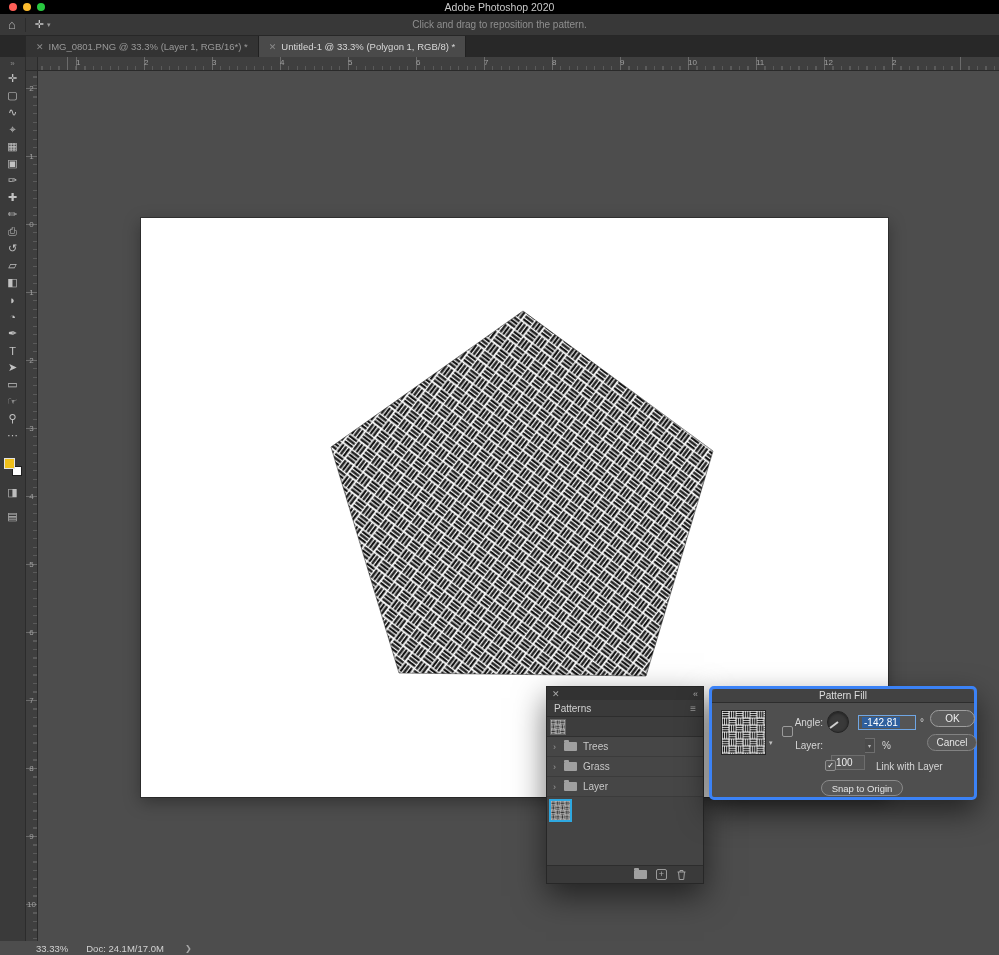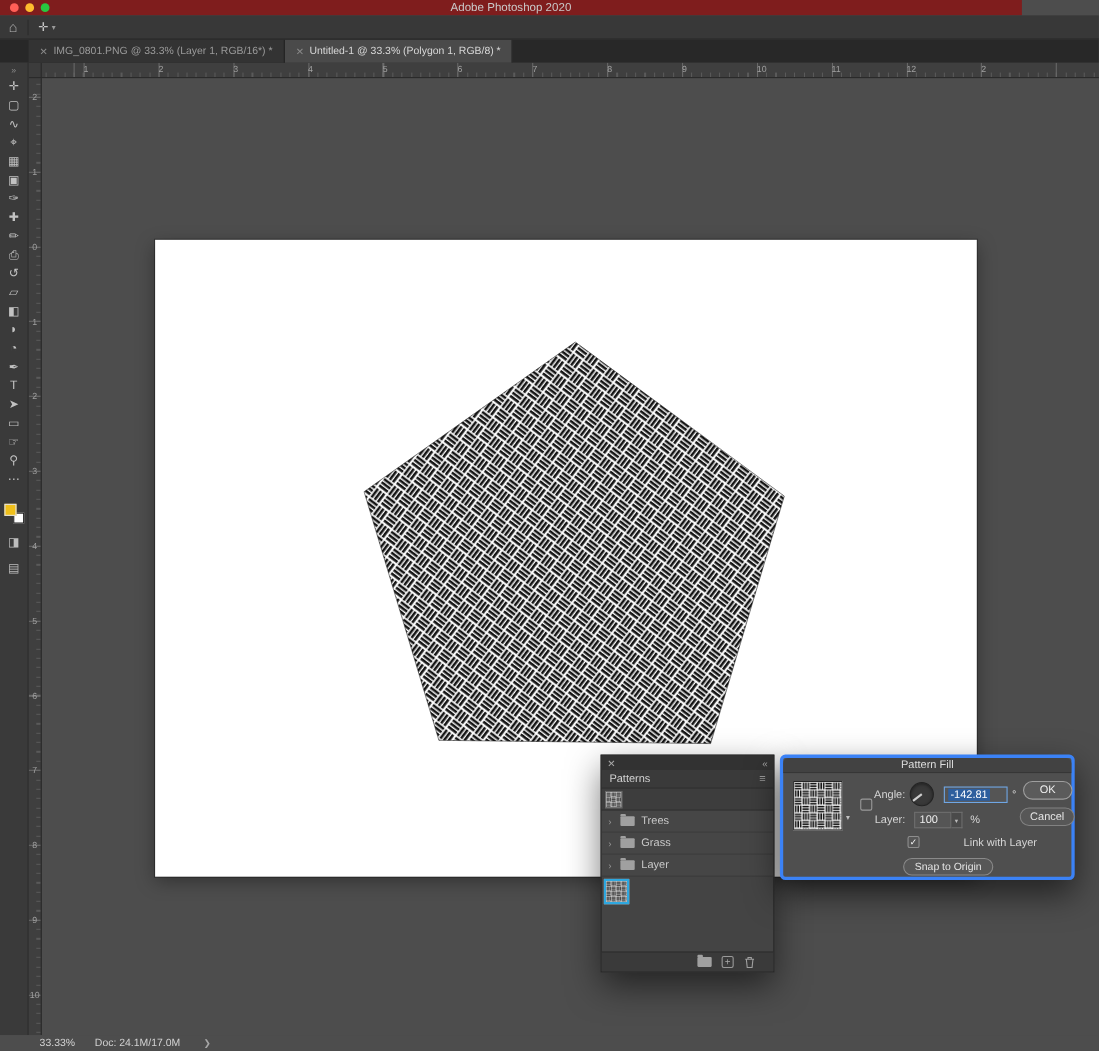--- a/index.html
+++ b/index.html
@@ -1,20 +1,20 @@
 <!DOCTYPE html>
 <html><head>
 <meta charset="utf-8">
 <style>
   * { margin:0; padding:0; box-sizing:border-box; }
   html,body { width:999px; height:955px; overflow:hidden; }
   body { position:relative; background:#4d4d4d; font-family:"Liberation Sans",sans-serif; color:#cccccc; }
 
   
-  .menubar { position:absolute; left:0; top:0; width:929px; height:14px; background:#7f1d1d; display:flex; align-items:center; padding-left:9px; gap:6px; z-index:40; }
+  .menubar { position:absolute; left:0; top:0; width:999px; height:14px; background:#000000; display:flex; align-items:center; padding-left:9px; gap:6px; z-index:40; }
   .tlight { width:8px; height:8px; border-radius:50%; background:#888; }
   .menu-title { position:absolute; left:0; right:0; text-align:center; font-size:10.5px; color:#c9c9c9; pointer-events:none; }
 
   
   .optionsbar { position:absolute; left:0; top:14px; width:999px; height:22px; background:#383838; border-bottom:1px solid #272727; display:flex; align-items:center; padding:0 8px; gap:9px; z-index:40; }
   .home-icon { font-size:13px; color:#b5b5b5; }
   .opt-sep { width:1px; height:14px; background:#2b2b2b; }
   .tool-preset { display:flex; align-items:center; gap:3px; color:#c5c5c5; font-size:11px; }
   .tiny-caret { font-size:7px; color:#9a9a9a; }
   .options-hint { position:absolute; left:0; right:0; text-align:center; font-size:10px; color:#8f8f8f; pointer-events:none; }
@@ -77,21 +77,21 @@
   .pf-title { height:14px; background:#424242; border-bottom:1px solid #2d2d2d; border-radius:5px 5px 0 0; display:flex; align-items:center; justify-content:center; color:#dedede; }
   .pf-thumb { position:absolute; left:9px; top:21px; width:45px; height:45px; background:#ffffff; border:1px solid #262626; }
   .pf-thumb-caret { position:absolute; left:57px; top:50px; font-size:7px; color:#c0c0c0; }
   .pf-square-btn { position:absolute; left:70px; top:37px; width:11px; height:11px; border:1px solid #9a9a9a; border-radius:2px; }
   .pf-label { position:absolute; width:40px; text-align:right; color:#d6d6d6; }
   .pf-dial { position:absolute; left:115px; top:22px; width:22px; height:22px; border-radius:50%; background:#393939; border:1px solid #232323; box-shadow:inset 0 1px 3px rgba(0,0,0,.45); }
   .pf-dial-line { position:absolute; left:50%; top:50%; width:10px; height:2px; margin-top:-1px; background:#cfcfcf; transform-origin:0 50%; }
   .pf-angle-input { position:absolute; left:146px; top:26px; width:58px; height:15px; background:#555555; border:1px solid #6fa6e4; display:flex; align-items:center; padding:0 3px; color:#eee; }
   .pf-angle-input .sel { color:#ffffff; padding:0 2px; }
   .pf-degree { position:absolute; left:208px; top:28px; color:#d6d6d6; }
-  .pf-scale-input { position:absolute; left:119px; top:49px; width:34px; height:15px; background:#555555; border:1px solid #6e6e6e; display:flex; align-items:center; padding:0 4px; color:#eee; }
+  .pf-scale-input { position:absolute; left:119px; top:66px; width:34px; height:15px; background:#555555; border:1px solid #6e6e6e; display:flex; align-items:center; padding:0 4px; color:#eee; }
   .pf-scale-caret { position:absolute; left:153px; top:49px; width:10px; height:15px; border:1px solid #6e6e6e; border-left:none; background:#4a4a4a; display:flex; align-items:center; justify-content:center; font-size:6px; color:#bbb; }
   .pf-percent { position:absolute; left:170px; top:51px; color:#d6d6d6; }
   .pf-check { position:absolute; left:113px; top:71px; width:11px; height:11px; background:#565656; border:1px solid #8e8e8e; border-radius:2px; display:flex; align-items:center; justify-content:center; font-size:8px; color:#fff; }
   .pf-check-label { position:absolute; left:129px; top:72px; color:#d6d6d6;margin-left:35px; }
   .pf-snap { position:absolute; left:109px; top:91px; width:82px; height:16px; background:#575757; border:1px solid #8a8a8a; border-radius:8px; display:flex; align-items:center; justify-content:center; font-size:9.5px; color:#e4e4e4; }
   .pf-ok { position:absolute; left:218px; top:21px; width:45px; height:17px; background:#5b5b5b; border:1px solid #9e9e9e; border-radius:9px; display:flex; align-items:center; justify-content:center; color:#efefef; }
   .pf-cancel { position:absolute; left:215px; top:45px; width:50px; height:17px; background:#575757; border:1px solid #828282; border-radius:9px; display:flex; align-items:center; justify-content:center; color:#e4e4e4; }
 
   
   .statusbar { position:absolute; left:0; top:941px; width:999px; height:14px; background:#4d4d4d; display:flex; align-items:center; gap:18px; padding-left:36px; font-size:9.5px; color:#d2d2d2; z-index:33; }
@@ -135,20 +135,21 @@
   <span class="menu-title">Adobe Photoshop 2020</span>
 </div>
 
 <div class="optionsbar">
   <span class="home-icon">⌂</span>
   <span class="opt-sep"></span>
   <span class="tool-preset">
     <span>✛</span>
     <span class="tiny-caret">▾</span>
   </span>
+  <span class="options-hint">Click and drag to reposition the pattern.</span>
 </div>
 
 <div class="tabbar">
 
     <div class="tab">
       <span class="closex">✕</span>
       <span>IMG_0801.PNG @ 33.3% (Layer 1, RGB/16*) *</span>
     </div>
 
     <div class="tab active">

